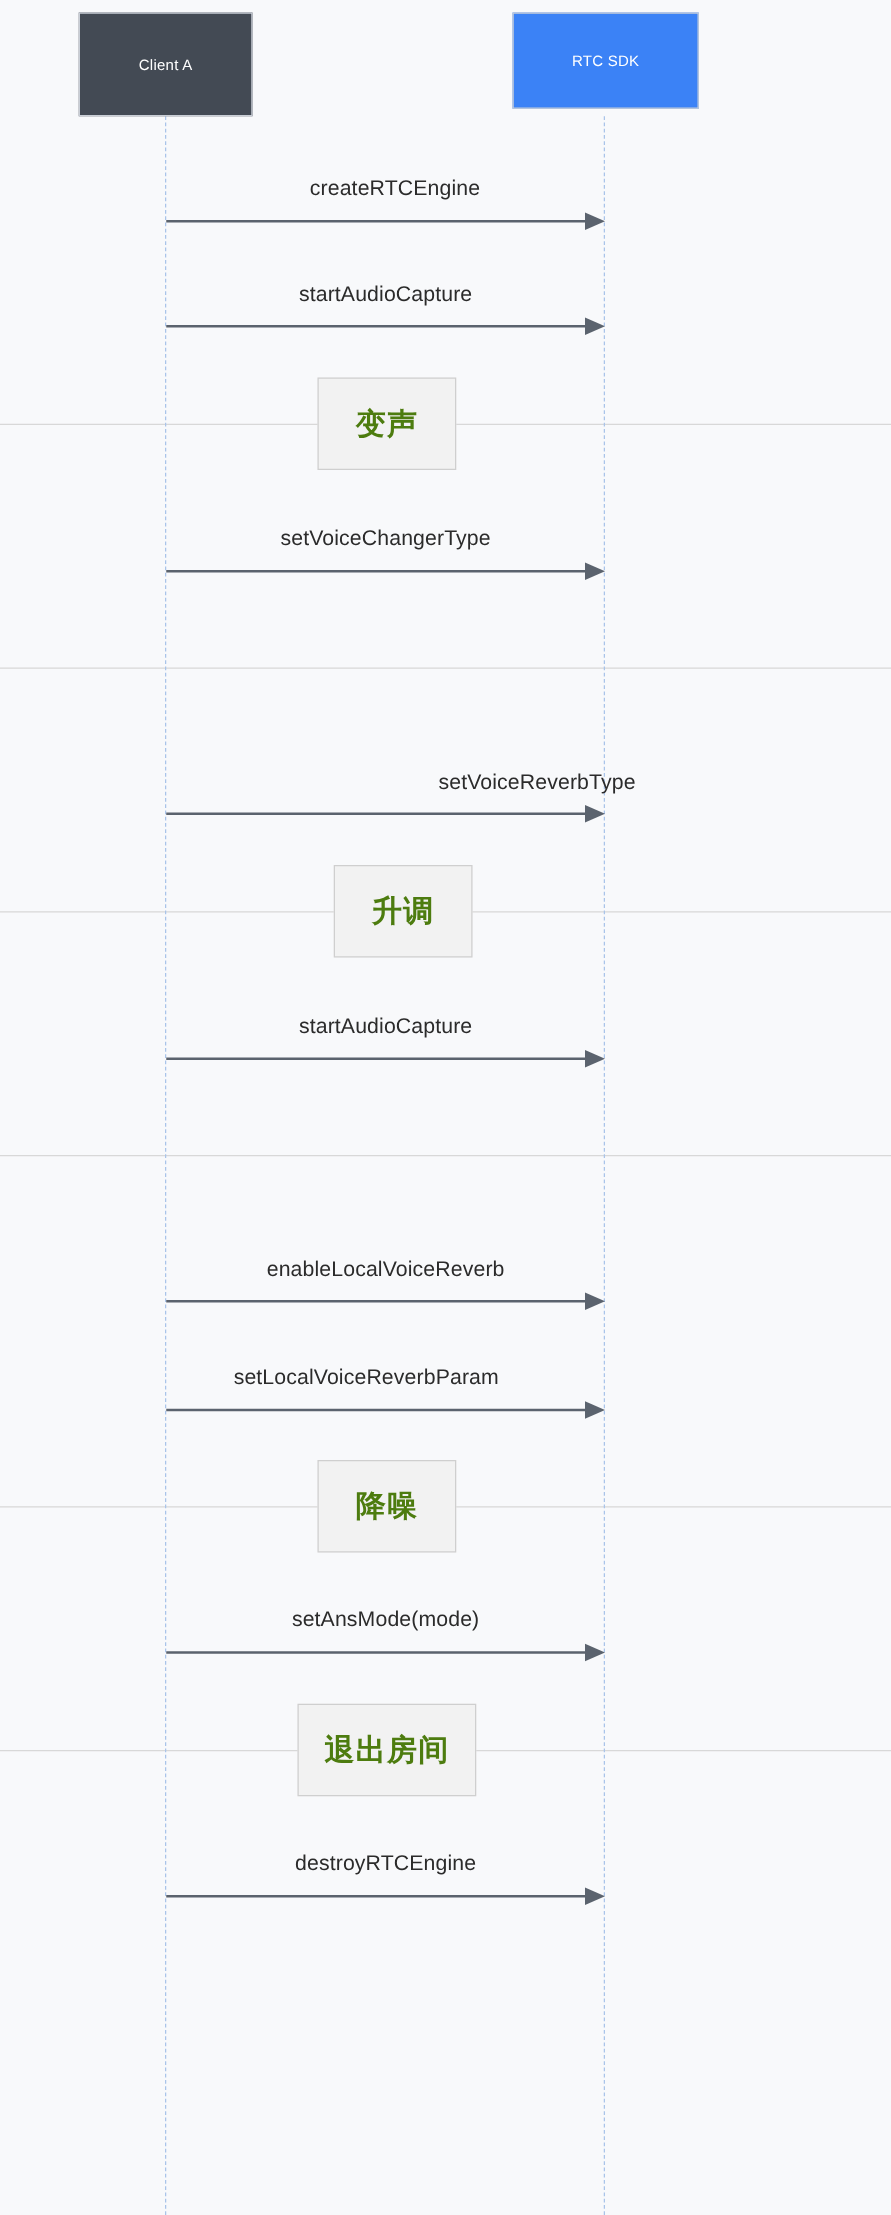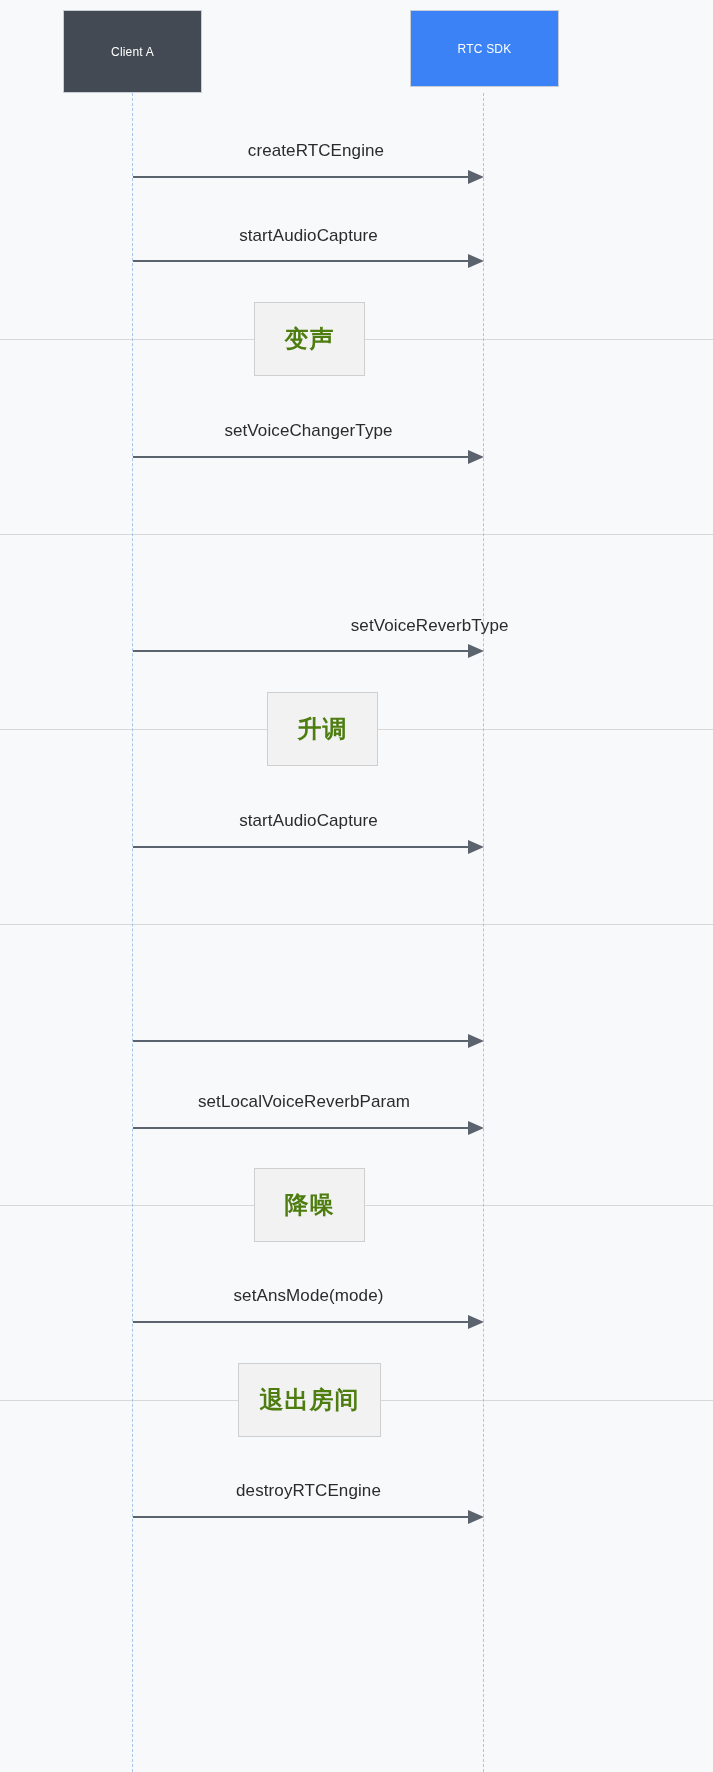--- a/index.html
+++ b/index.html
@@ -141,25 +141,26 @@
     <div class="msg-label" style="left: 108.5px; width: 400px; top: 616px; color: rgb(43, 43, 43); text-align: right;">setVoiceReverbType</div>
     <div class="arrow" style="left: 133px; top: 644px; width: 351px;">
       <div class="shaft" style="width: 337px; border-top-color: rgb(91, 99, 110);"></div>
       <div class="head" style="left: 335px; border-left-color: rgb(91, 99, 110);"></div>
     </div>
     <div class="msg-label" style="left: 108.5px; width: 400px; top: 811px; color: rgb(43, 43, 43);">startAudioCapture</div>
     <div class="arrow" style="left: 133px; top: 840px; width: 351px;">
       <div class="shaft" style="width: 337px; border-top-color: rgb(91, 99, 110);"></div>
       <div class="head" style="left: 335px; border-left-color: rgb(91, 99, 110);"></div>
     </div>
+    <div class="msg-label" style="left: 108.5px; width: 400px; top: 1006px; color: rgb(43, 43, 43);">enableLocalVoiceReverb</div>
     <div class="arrow" style="left: 133px; top: 1034px; width: 351px;">
       <div class="shaft" style="width: 337px; border-top-color: rgb(91, 99, 110);"></div>
       <div class="head" style="left: 335px; border-left-color: rgb(91, 99, 110);"></div>
     </div>
-    <div class="msg-label" style="left: 104px; width: 400px; top: 1092px; color: rgb(43, 43, 43);">setLocalVoiceReverbParam</div>
+    <div class="msg-label" style="left: 93px; width: 400px; top: 1092px; color: rgb(43, 43, 43);">setLocalVoiceReverbParam</div>
     <div class="arrow" style="left: 133px; top: 1121px; width: 351px;">
       <div class="shaft" style="width: 337px; border-top-color: rgb(91, 99, 110);"></div>
       <div class="head" style="left: 335px; border-left-color: rgb(91, 99, 110);"></div>
     </div>
     <div class="msg-label" style="left: 108.5px; width: 400px; top: 1286px; color: rgb(43, 43, 43);">setAnsMode(mode)</div>
     <div class="arrow" style="left: 133px; top: 1315px; width: 351px;">
       <div class="shaft" style="width: 337px; border-top-color: rgb(91, 99, 110);"></div>
       <div class="head" style="left: 335px; border-left-color: rgb(91, 99, 110);"></div>
     </div>
     <div class="msg-label" style="left: 108.5px; width: 400px; top: 1481px; color: rgb(43, 43, 43);">destroyRTCEngine</div>

